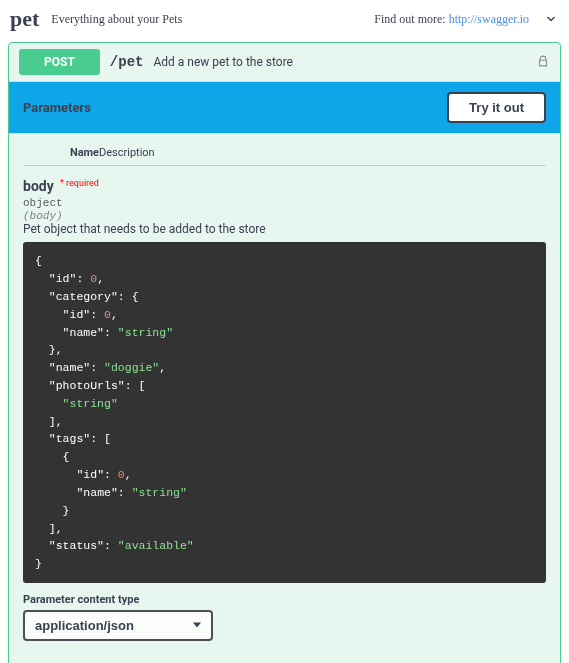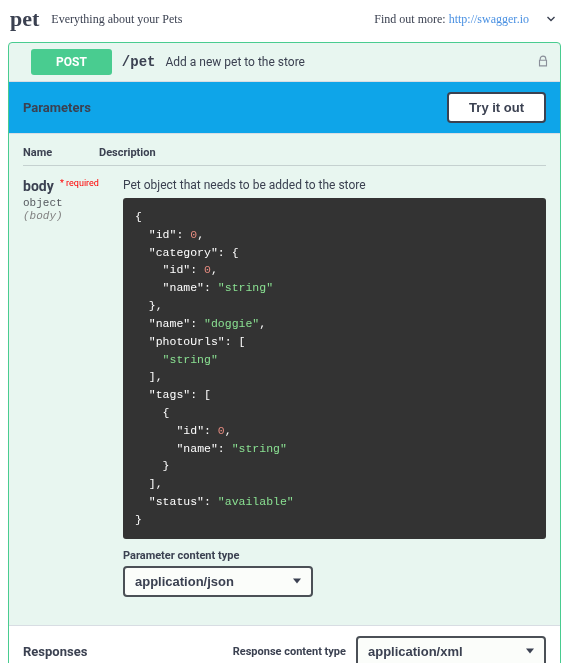--- a/index.html
+++ b/index.html
@@ -53,21 +53,20 @@
   }
   .method-badge {
     background: #49cc90;
     color: #fff;
     font-weight: 700;
     font-size: 12px;
     border-radius: 3px;
     padding: 6px 25px;
     min-width: 58px;
     text-align: center;
-    margin-left: 12px;
   }
   .path {
     font-family: "Courier New", monospace;
     font-size: 14px;
     font-weight: 700;
     color: #3b4151;
     margin-left: 10px;
   }
   .summary-text {
     font-size: 12px;
@@ -102,23 +101,23 @@
   }
   .params-body {
     padding: 12px 14px 28px 14px;
   }
   .param-table-head {
     display: flex;
     border-bottom: 1px solid rgba(59,65,81,0.2);
     padding-bottom: 6px;
     margin-bottom: 12px;
   }
-  .col-name { width: 76px; font-size: 11px; font-weight: 700; }
-  .col-desc { flex: 1; font-size: 11px; font-weight: 700; }
-  .param-row { display: flex; }
+  .col-name { width: 76px; font-size: 11px; font-weight: 700; text-align: right; }
+  .col-desc { flex: 1; font-size: 11px; font-weight: 400; }
+  .param-row { display: flex; flex-direction: column; }
   .param-left { width: 100px; }
   .param-name { font-weight: 700; font-size: 14px; }
   .param-req { color: #ff0000; font-size: 9px; vertical-align: super; margin-left: 3px; }
   .param-type {
     font-family: "Courier New", monospace;
     font-size: 11px;
     font-weight: 400;
     color: #55595f;
     margin-top: 3px;
   }

